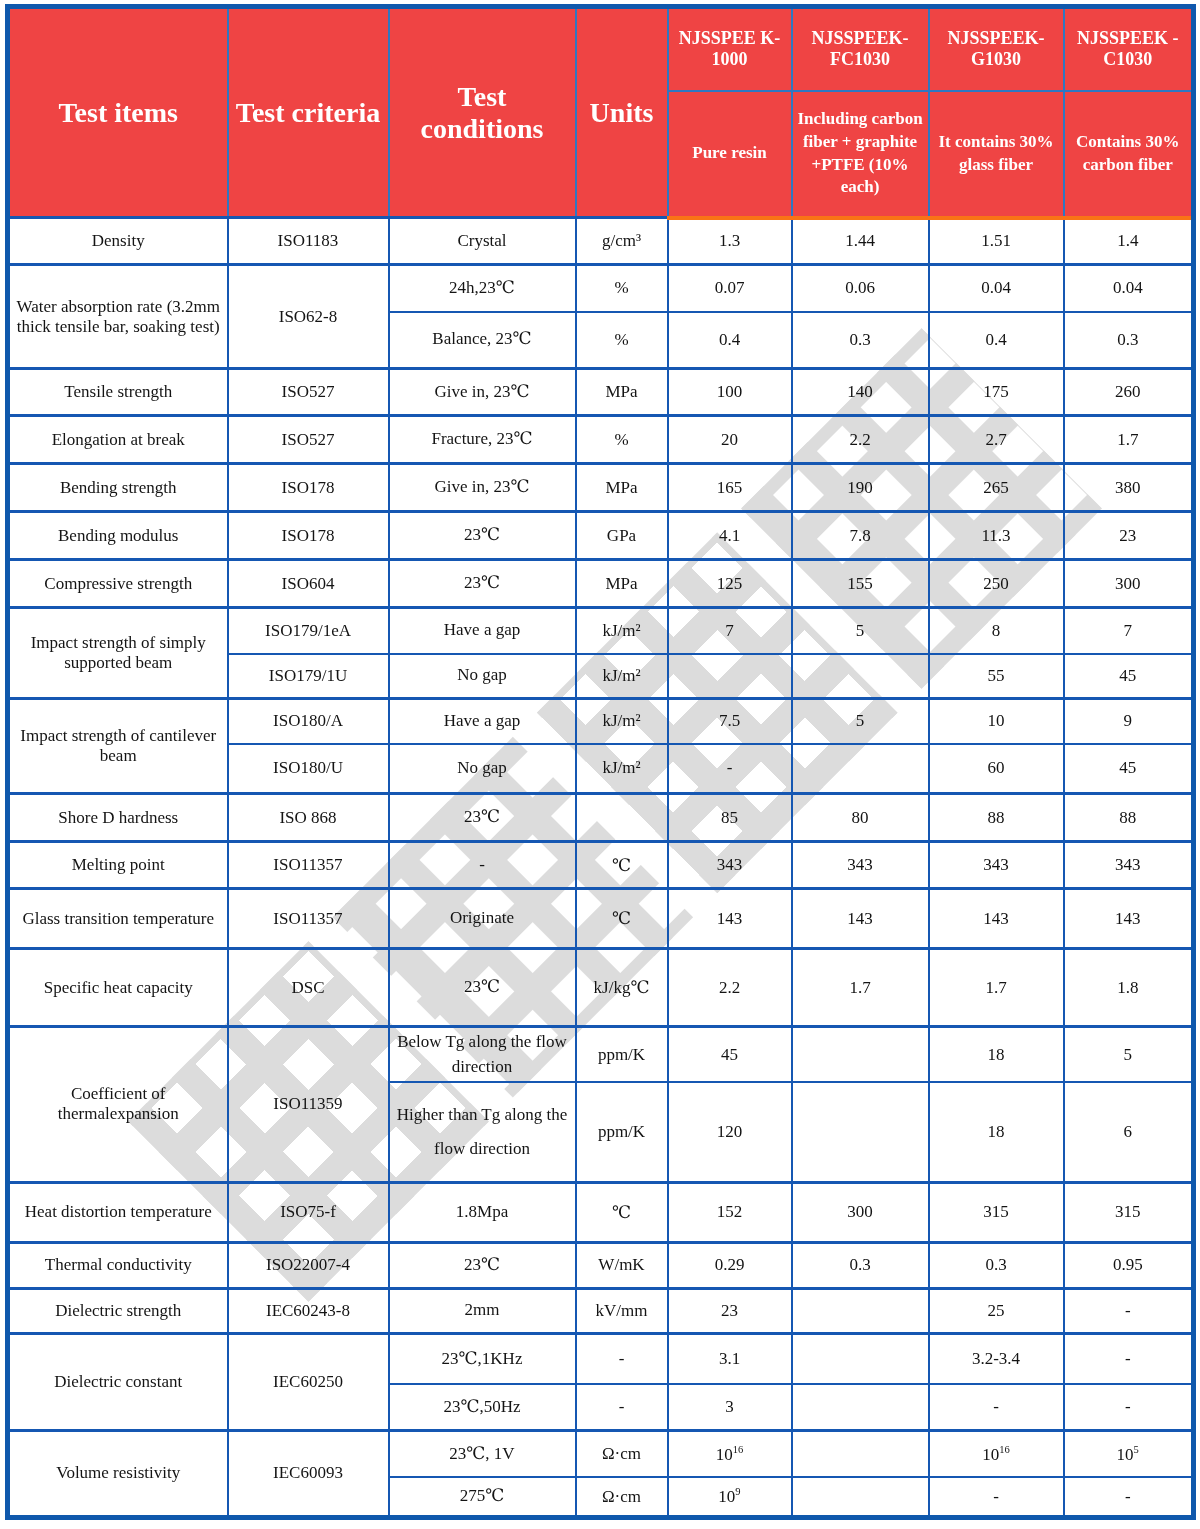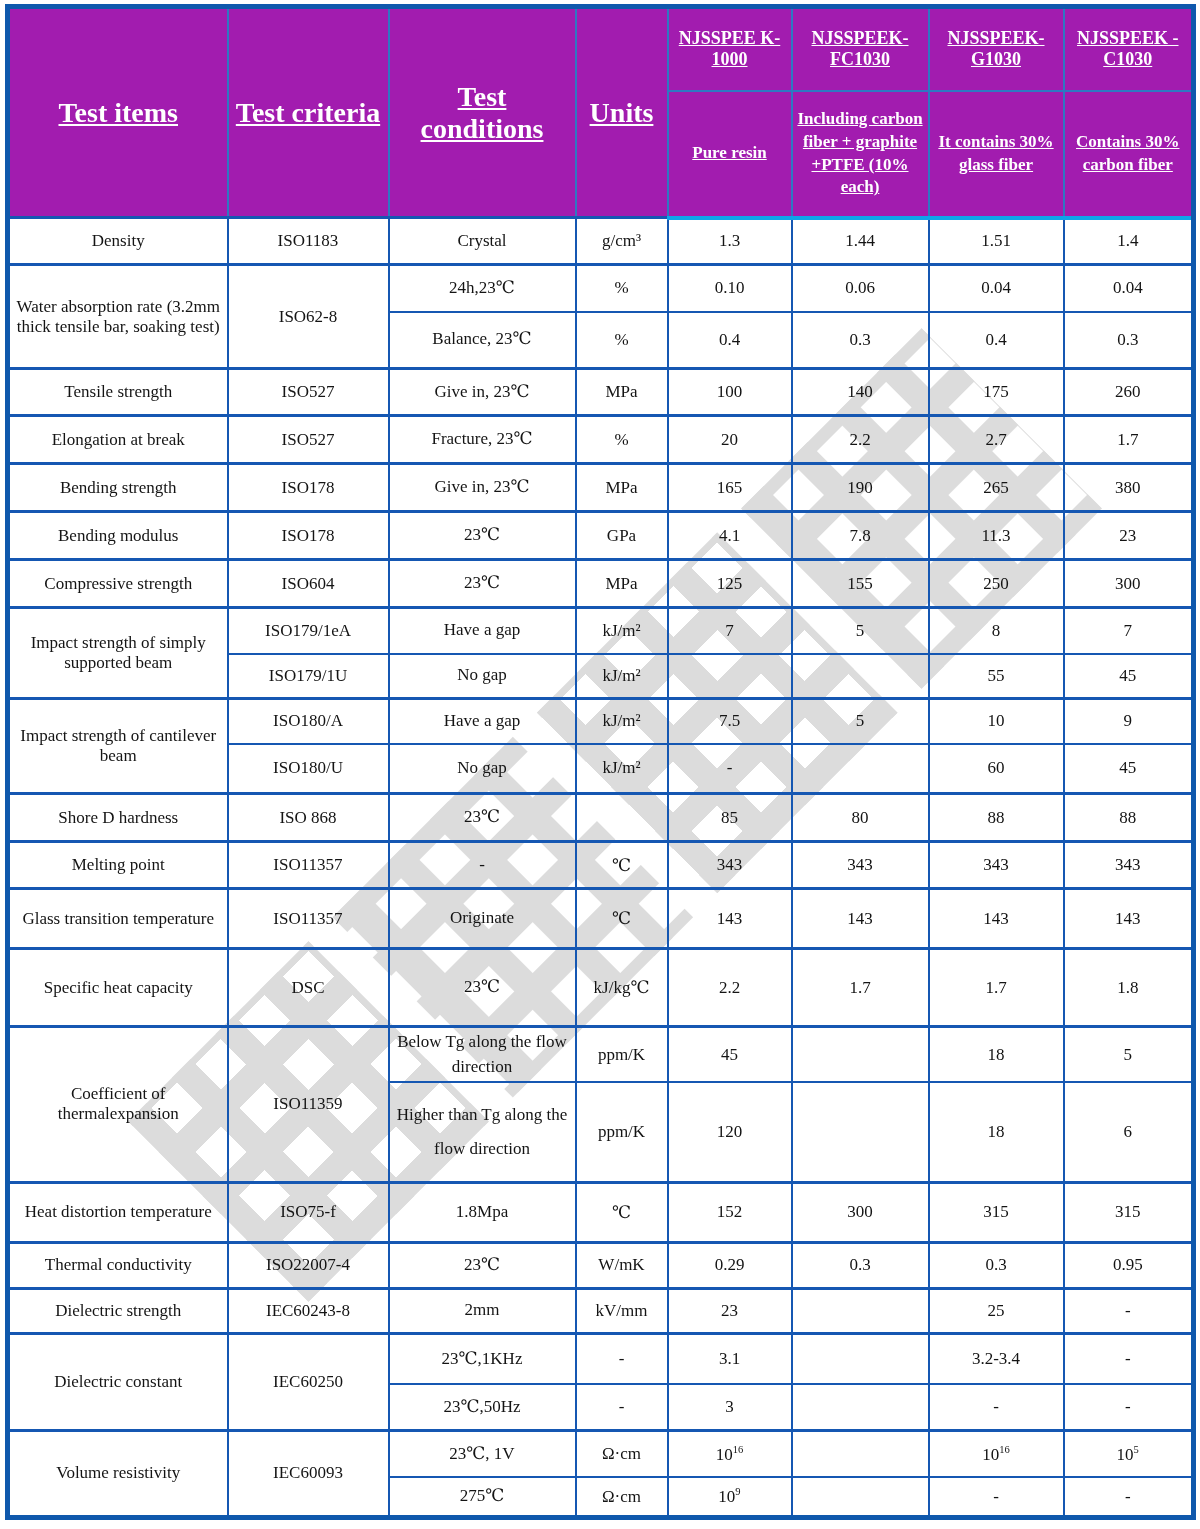--- a/index.html
+++ b/index.html
@@ -14,25 +14,25 @@
         repeating-linear-gradient(90deg,#dcdcdc 0 26px,transparent 26px 62px);}
   .wm .ch:nth-child(2){background-position:14px 14px, 14px 14px;}
   .wm .ch:nth-child(4){background-position:20px 6px, 6px 20px;}
 
   table.props{position:relative;z-index:1;border-collapse:collapse;table-layout:fixed;
       width:1188px;margin:4px 0 0 5px;border:5px solid #0f58ac;background:transparent;}
   td{border:2px solid #1557b2;text-align:center;vertical-align:middle;
      font-size:17px;color:#141414;padding:2px 4px;word-wrap:break-word;}
   tr.g > td{border-top:3px solid #1557b2;}
   
-  thead td{background:#a21caf;color:#ffffff;border:2px solid #2f77c2;font-weight:bold;text-decoration:underline;}
+  thead td{background:#ef4444;color:#ffffff;border:2px solid #2f77c2;font-weight:bold;}
   thead td.main{font-size:28px;}
   thead td.pname{font-size:18px;}
   thead td.pdesc{font-size:17px;line-height:1.35;}
-  thead tr.hdesc td{border-bottom:4px solid #0ea5e9;}
+  thead tr.hdesc td{border-bottom:4px solid #f97316;}
   td.cond{line-height:1.45;}
   td.spread{line-height:2.0;}
   sup{font-size:0.62em;}
 </style>
 </head>
 <body>
 
 <div class="page">
 
   <div class="wm" title="南京首塑">
@@ -80,21 +80,21 @@
         <td>1.3</td>
         <td>1.44</td>
         <td>1.51</td>
         <td>1.4</td>
       </tr>
       <tr class="g" style="height:47px">
         <td rowspan="2">Water absorption rate (3.2mm thick tensile bar, soaking test)</td>
         <td rowspan="2">ISO62-8</td>
         <td class="cond">24h,23℃</td>
         <td>%</td>
-        <td>0.10</td>
+        <td>0.07</td>
         <td>0.06</td>
         <td>0.04</td>
         <td>0.04</td>
       </tr>
       <tr style="height:57px">
         <td class="cond">Balance, 23℃</td>
         <td>%</td>
         <td>0.4</td>
         <td>0.3</td>
         <td>0.4</td>

